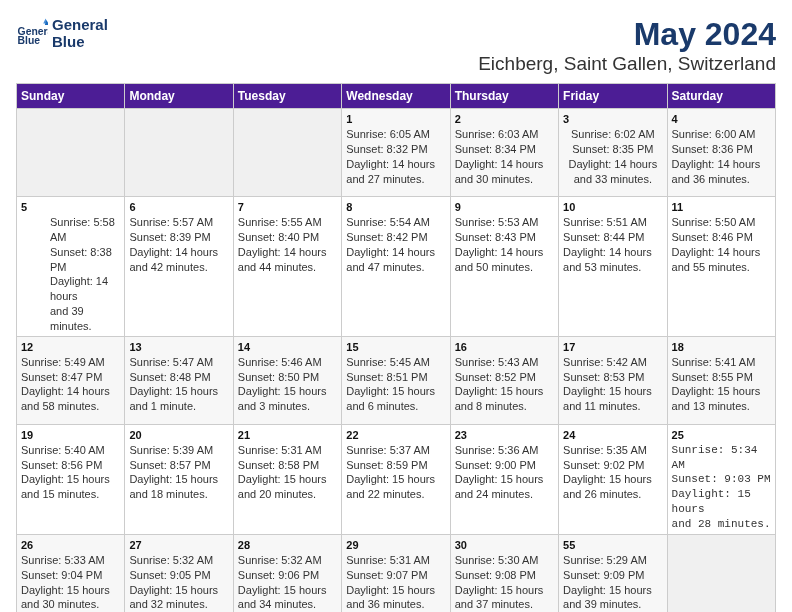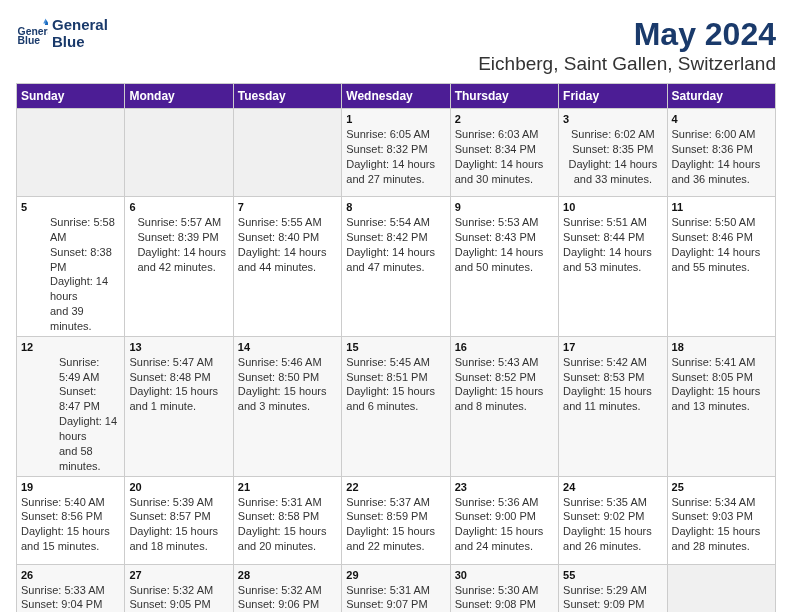--- a/index.html
+++ b/index.html
@@ -152,21 +152,21 @@
       <tr>
         <td>
           <div class="day-num">5</div>
           <div class="day-info" style="white-space: pre-line; margin-left: 29px;">Sunrise: 5:58 AM
 Sunset: 8:38 PM
 Daylight: 14 hours
 and 39 minutes.</div>
         </td>
         <td>
           <div class="day-num">6</div>
-          <div class="day-info" style="white-space: pre-line; margin-left: 8px;">Sunrise: 5:57 AM
+          <div class="day-info" style="white-space: pre-line;">Sunrise: 5:57 AM
 Sunset: 8:39 PM
 Daylight: 14 hours
 and 42 minutes.</div>
         </td>
         <td>
           <div class="day-num">7</div>
           <div class="day-info" style="white-space: pre-line;">Sunrise: 5:55 AM
 Sunset: 8:40 PM
 Daylight: 14 hours
 and 44 minutes.</div>
@@ -196,21 +196,21 @@
           <div class="day-num">11</div>
           <div class="day-info" style="white-space: pre-line;">Sunrise: 5:50 AM
 Sunset: 8:46 PM
 Daylight: 14 hours
 and 55 minutes.</div>
         </td>
       </tr>
       <tr>
         <td>
           <div class="day-num">12</div>
-          <div class="day-info" style="white-space: pre-line; margin-left: 38px;">Sunrise: 5:49 AM
+          <div class="day-info" style="white-space: pre-line;">Sunrise: 5:49 AM
 Sunset: 8:47 PM
 Daylight: 14 hours
 and 58 minutes.</div>
         </td>
         <td>
           <div class="day-num">13</div>
           <div class="day-info" style="white-space: pre-line;">Sunrise: 5:47 AM
 Sunset: 8:48 PM
 Daylight: 15 hours
 and 1 minute.</div>
@@ -239,21 +239,21 @@
         <td>
           <div class="day-num">17</div>
           <div class="day-info" style="white-space: pre-line;">Sunrise: 5:42 AM
 Sunset: 8:53 PM
 Daylight: 15 hours
 and 11 minutes.</div>
         </td>
         <td>
           <div class="day-num">18</div>
           <div class="day-info" style="white-space: pre-line;">Sunrise: 5:41 AM
-Sunset: 8:05 PM
+Sunset: 8:55 PM
 Daylight: 15 hours
 and 13 minutes.</div>
         </td>
       </tr>
       <tr>
         <td>
           <div class="day-num">19</div>
           <div class="day-info" style="white-space: pre-line;">Sunrise: 5:40 AM
 Sunset: 8:56 PM
 Daylight: 15 hours
@@ -289,21 +289,21 @@
         </td>
         <td>
           <div class="day-num">24</div>
           <div class="day-info" style="white-space: pre-line;">Sunrise: 5:35 AM
 Sunset: 9:02 PM
 Daylight: 15 hours
 and 26 minutes.</div>
         </td>
         <td>
           <div class="day-num">25</div>
-          <div class="day-info" style="white-space: pre-line;">Sunrise: 5:34 AM
+          <div class="day-info" style="white-space: pre-line; font-family: Liberation Mono, monospace;">Sunrise: 5:34 AM
 Sunset: 9:03 PM
 Daylight: 15 hours
 and 28 minutes.</div>
         </td>
       </tr>
       <tr>
         <td>
           <div class="day-num">26</div>
           <div class="day-info" style="white-space: pre-line;">Sunrise: 5:33 AM
 Sunset: 9:04 PM

